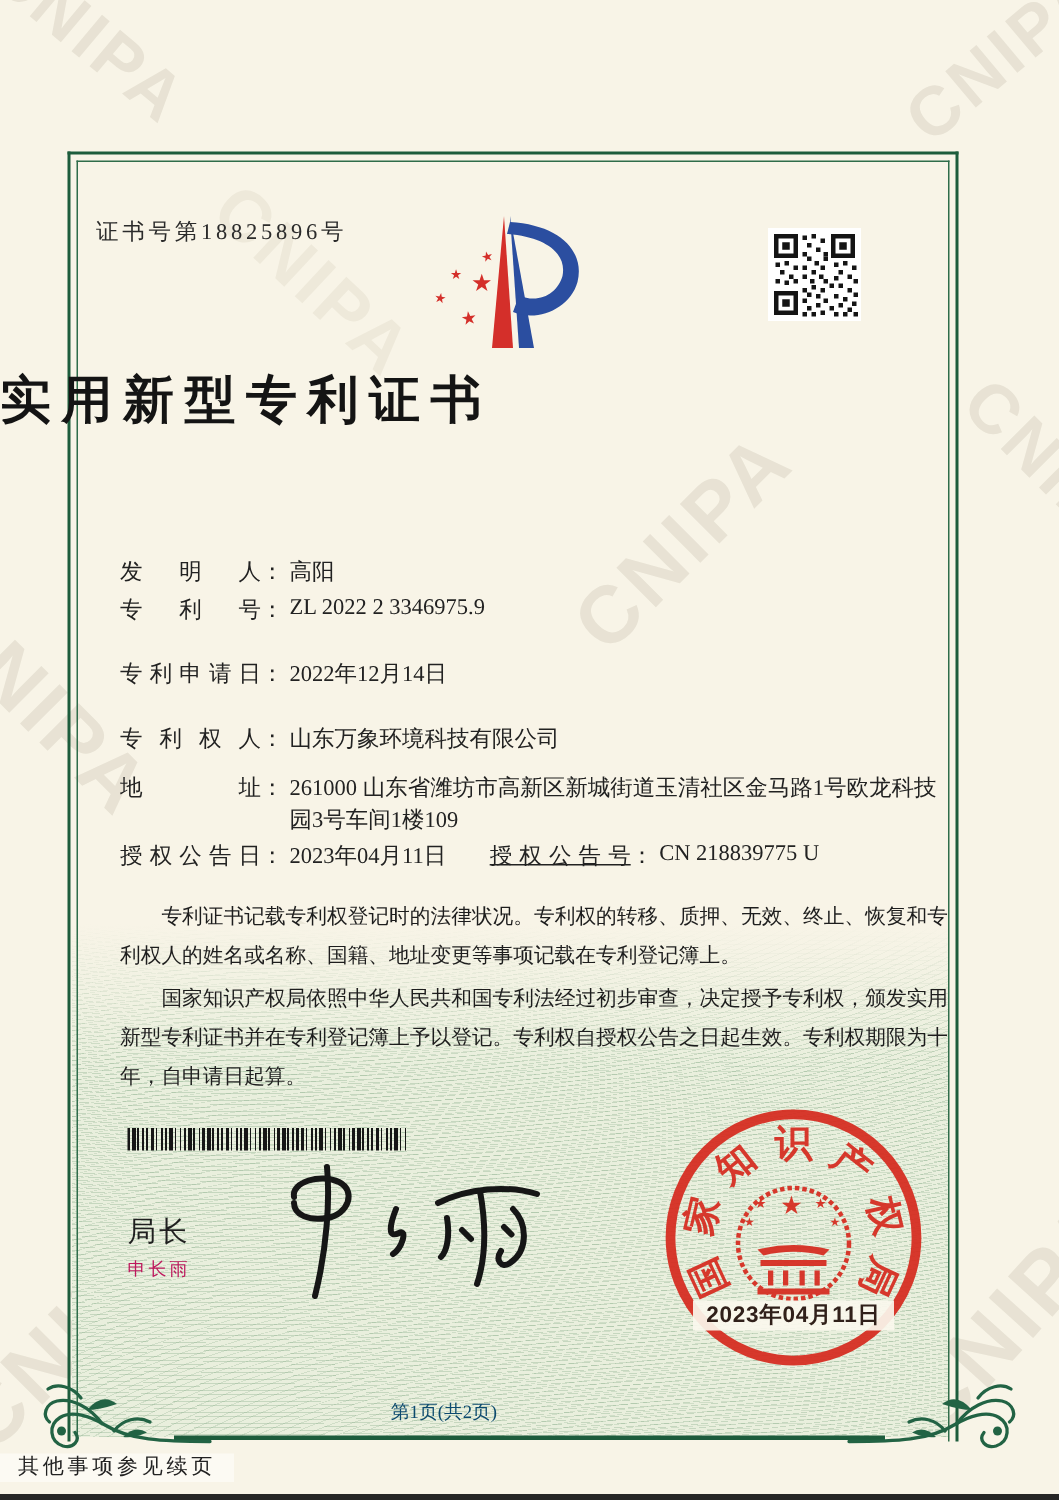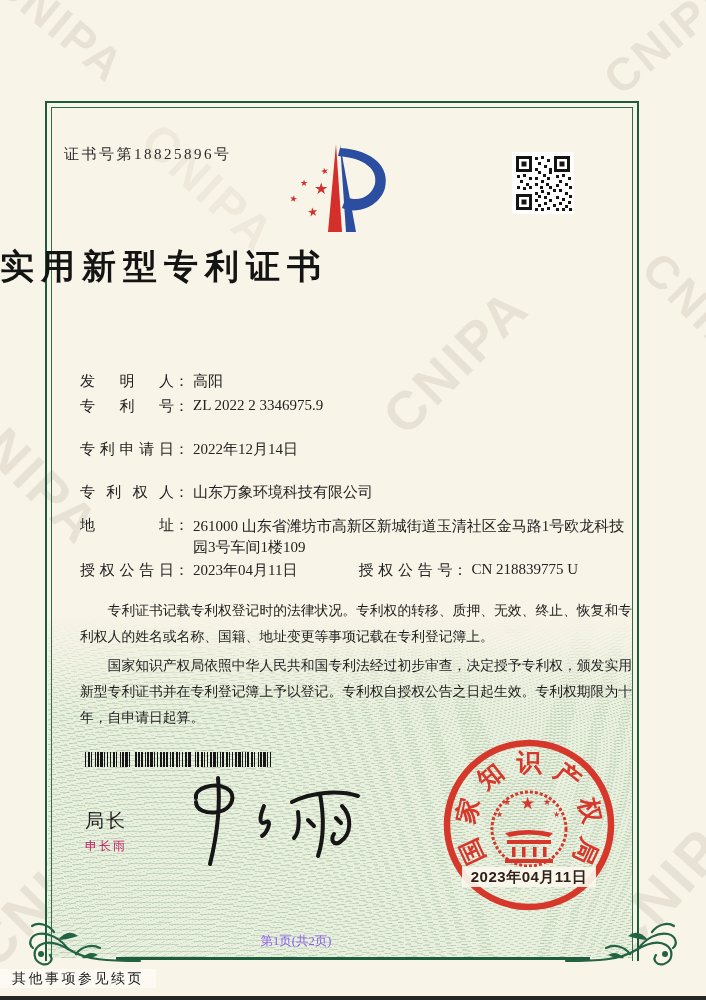--- a/index.html
+++ b/index.html
@@ -37,21 +37,21 @@
   .qr{position:absolute;left:512px;top:152px;z-index:3;}
   .title{
     position:absolute;left:0;top:244px;width:706px;text-align:left;
     font-size:34px;font-weight:700;letter-spacing:7px;color:#141414;z-index:3;
   }
   .frow{position:absolute;left:80px;font-size:15px;color:#222;z-index:3;white-space:nowrap;}
   .flabel{display:inline-block;width:94px;text-align:justify;text-align-last:justify;vertical-align:top;}
   .fcolon{display:inline-block;vertical-align:top;}
   .fvalue{display:inline-block;margin-left:4px;vertical-align:top;}
   .fvalue.wrap{white-space:normal;width:446px;line-height:21px;}
-  .pair2{margin-left:61px;}
+  .pair2{margin-left:29px;text-decoration:underline;}
   .body-text{
     position:absolute;left:80px;top:598px;width:552px;z-index:3;
     font-size:13.8px;line-height:1.88;color:#1d1d1d;text-align:justify;
   }
   .body-text p{margin:0;text-indent:2em;}
   .body-text p + p{margin-top:3px;}
   .barcode{
     position:absolute;left:85px;top:752px;width:187px;height:15px;z-index:3;
     background-image:repeating-linear-gradient(90deg,
       #161616 0 1.5px,transparent 1.5px 3px,
@@ -66,21 +66,21 @@
   .signature{position:absolute;left:180px;top:772px;z-index:3;}
   .seal{position:absolute;left:441px;top:737px;z-index:4;}
   .seal-char{font-size:25px;font-weight:700;fill:#d62b1f;text-anchor:middle;dominant-baseline:middle;
     font-family:"Liberation Serif","DejaVu Serif",serif;}
   .seal-date{
     position:absolute;left:462px;top:867px;width:134px;height:20px;z-index:5;
     background:rgba(250,247,237,0.92);text-align:center;
     font-family:"Liberation Sans","DejaVu Sans",sans-serif;
     font-weight:700;font-size:15px;line-height:20px;color:#30201a;letter-spacing:0.5px;
   }
-  .page-num{position:absolute;left:0;top:933px;width:592px;text-align:center;font-size:12.5px;color:#8b5cf6;z-index:3;}
+  .page-num{position:absolute;left:0;top:933px;width:592px;text-align:center;font-size:12.5px;color:#0c4a6e;z-index:3;}
   .bottom-line{position:absolute;left:116px;top:957px;width:474px;height:3px;background:#1d5c3c;z-index:3;}
   .orn{position:absolute;top:920px;z-index:3;}
   .orn.left{left:24px;}
   .orn.right{left:564px;transform:scaleX(-1);}
   .note-row{position:absolute;left:0;top:969px;width:686px;text-align:left;z-index:3;}
   .note-row span{background:#fcfaf3;padding:2px 12px;font-size:14px;letter-spacing:2.5px;color:#222;}
   .bottom-bar{position:absolute;left:0;top:996px;width:706px;height:4px;background:#262626;z-index:6;}
 </style>
 </head>
 <body>

